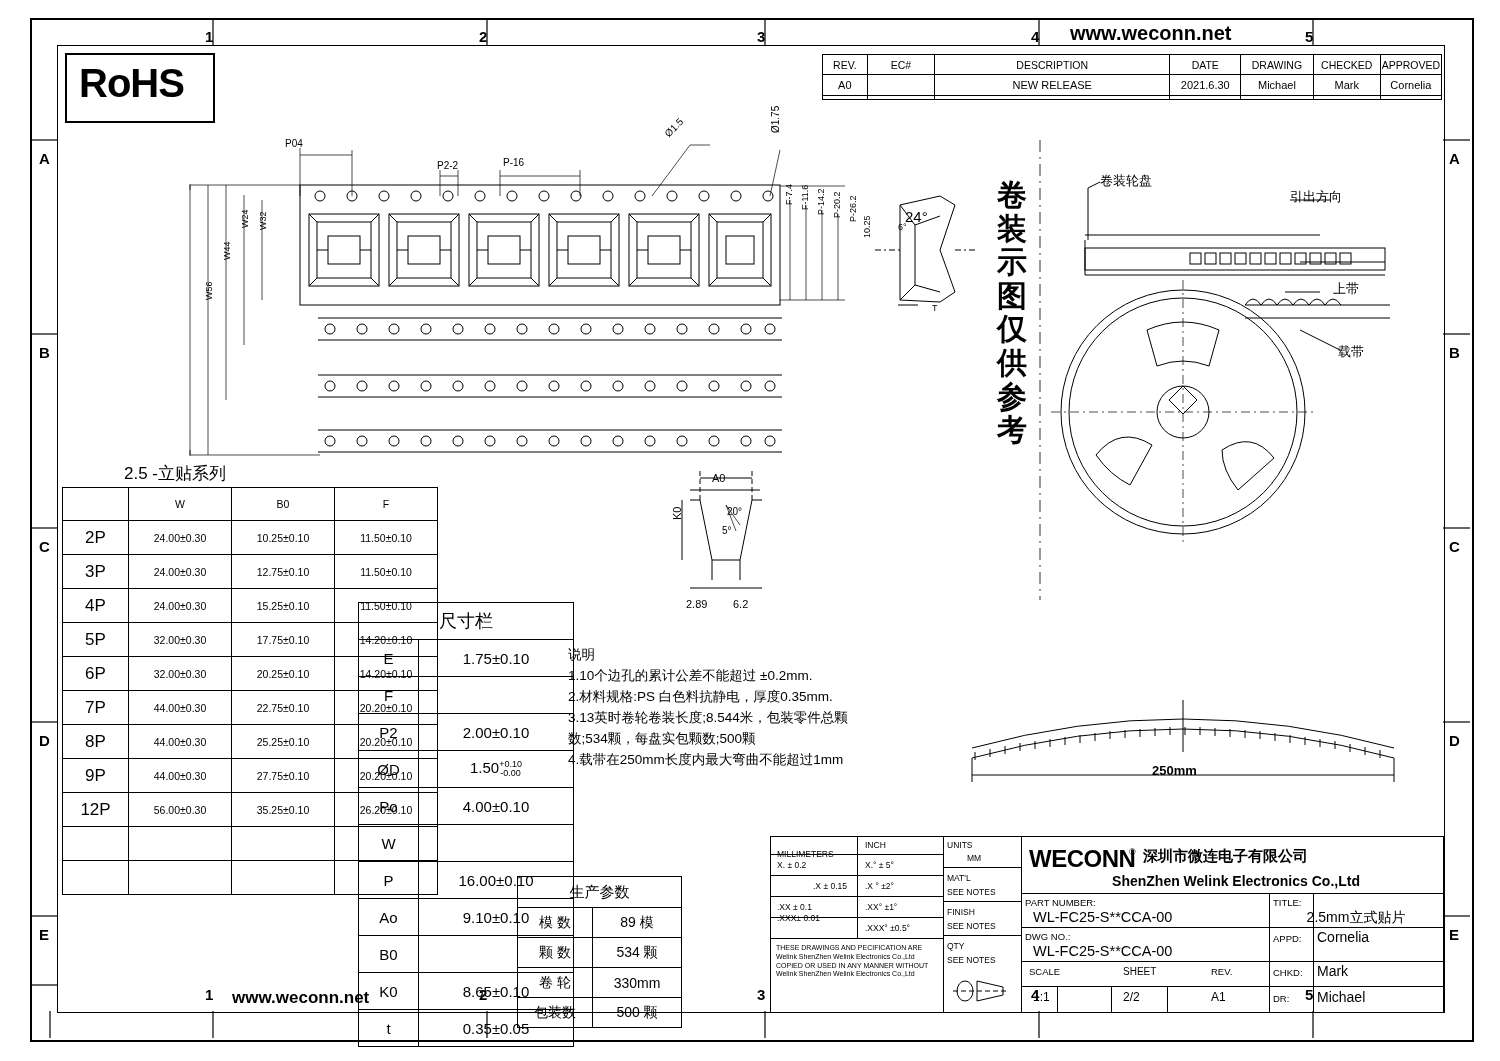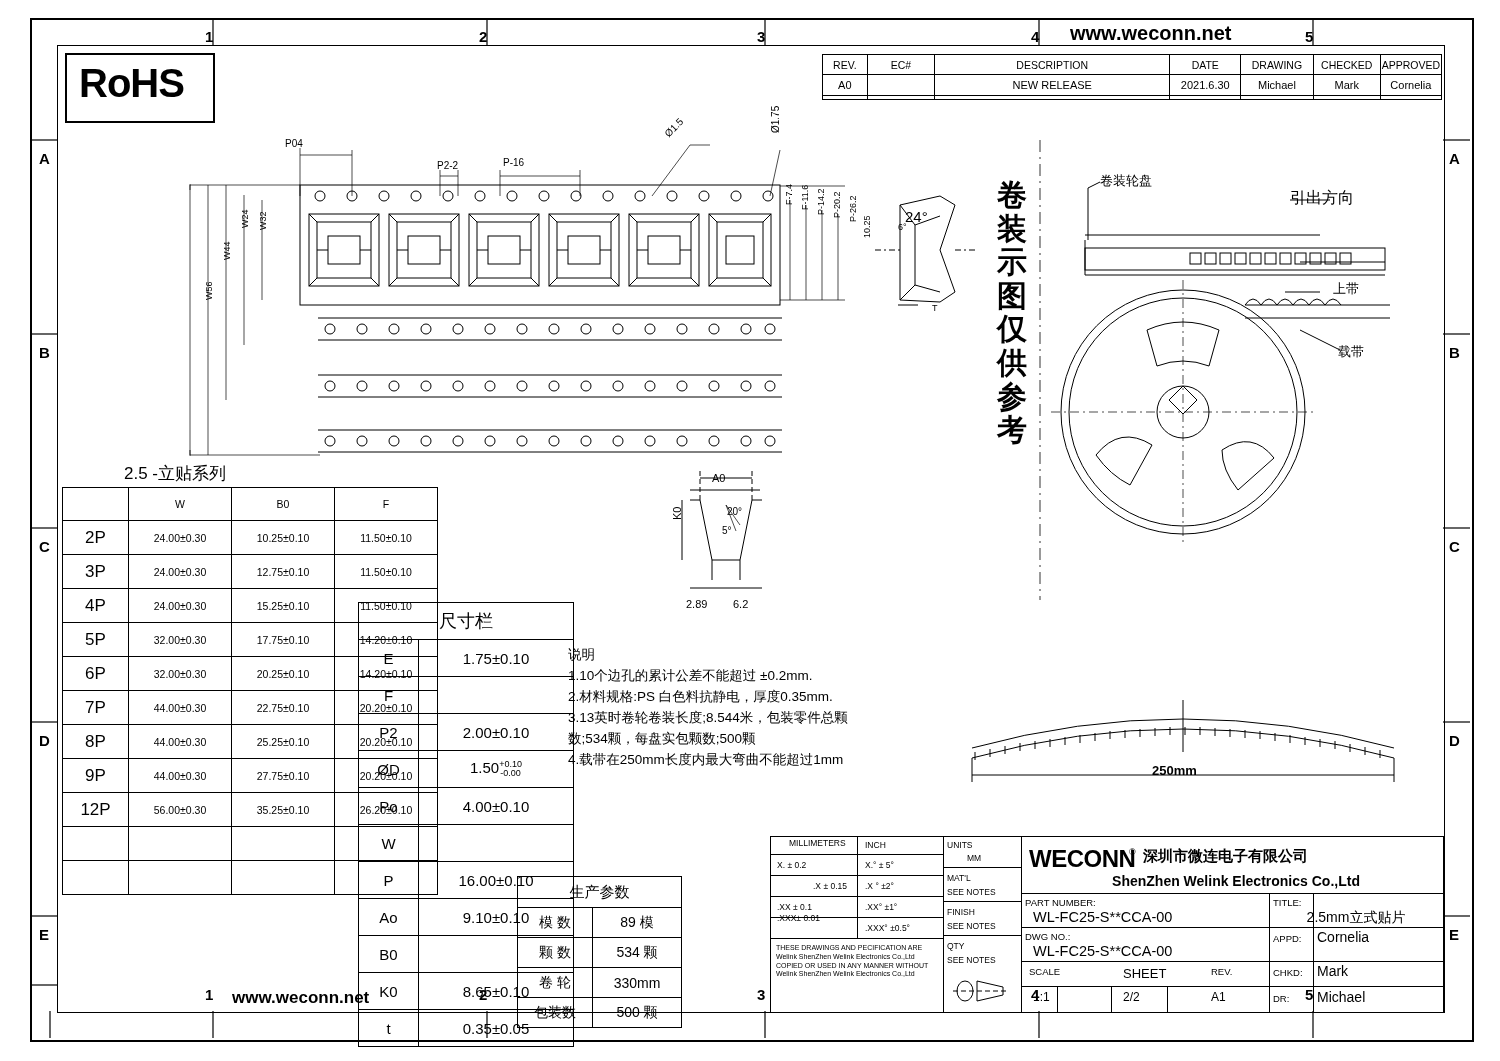--- a/index.html
+++ b/index.html
@@ -447,21 +447,21 @@
   <div class="lbl" style="left:932px;top:303px;font-size:9px;">T</div>
 
   <div class="lbl" style="left:712px;top:472px;font-size:11px;">A0</div>
   <div class="lbl" style="left:671px;top:520px;font-size:11px;transform:rotate(-90deg);transform-origin:left top;">K0</div>
   <div class="lbl" style="left:727px;top:506px;font-size:10px;">20°</div>
   <div class="lbl" style="left:722px;top:525px;font-size:10px;">5°</div>
   <div class="lbl" style="left:686px;top:598px;font-size:11px;">2.89</div>
   <div class="lbl" style="left:733px;top:598px;font-size:11px;">6.2</div>
 
   <div class="lbl" style="left:1100px;top:172px;font-size:13px;">卷装轮盘</div>
-  <div class="lbl" style="left:1290px;top:188px;font-size:16px;">引出方向</div>
+  <div class="lbl" style="left:1290px;top:188px;font-size:13px;">引出方向</div>
   <div class="lbl" style="left:1285px;top:280px;font-size:13px;margin-left:48px;">上带</div>
   <div class="lbl" style="left:1338px;top:343px;font-size:13px;">载带</div>
   <div class="lbl" style="left:1152px;top:763px;font-size:13px;font-weight:bold;text-align:center;">250mm</div>
 
   <div id="vtext">卷装示图仅供参考</div>
 
   <div style="position:absolute;left:124px;top:462px;font-size:17px;">2.5 -立贴系列</div>
 
   <table class="gt" id="wbf">
     <tbody>
@@ -641,21 +641,21 @@
     <div class="vline" style="left:396px;top:149px;height:26px;"></div>
     <div class="vline" style="left:542px;top:56px;height:119px;"></div>
 
     <div class="tline" style="left:0;top:17px;width:172px;"></div>
     <div class="tline" style="left:0;top:38px;width:172px;"></div>
     <div class="tline" style="left:0;top:59px;width:172px;"></div>
     <div class="tline" style="left:0;top:80px;width:172px;"></div>
     <div class="tline" style="left:0;top:101px;width:172px;"></div>
     <div class="vline" style="left:86px;top:0;height:101px;"></div>
 
-    <div class="small" style="position:absolute;left:6px;top:1px;margin-left:12px;">MILLIMETERS</div>
+    <div class="small" style="position:absolute;left:6px;top:12px;">MILLIMETERS</div>
     <div class="small" style="position:absolute;left:94px;top:3px;">INCH</div>
     <div class="small" style="position:absolute;left:6px;top:23px;">X.   ±  0.2</div>
     <div class="small" style="position:absolute;left:94px;top:23px;">X.°    ± 5°</div>
     <div class="small" style="position:absolute;left:6px;top:44px;margin-left:36px;">.X   ± 0.15</div>
     <div class="small" style="position:absolute;left:94px;top:44px;">.X °   ±2°</div>
     <div class="small" style="position:absolute;left:6px;top:65px;">.XX  ± 0.1</div>
     <div class="small" style="position:absolute;left:94px;top:65px;">.XX°  ±1°</div>
     <div class="small" style="position:absolute;left:6px;top:76px;">.XXX±  0.01</div>
     <div class="small" style="position:absolute;left:94px;top:86px;">.XXX° ±0.5°</div>
     <div class="tiny" style="position:absolute;left:5px;top:107px;width:164px;">THESE DRAWINGS AND PECIFICATION  ARE Welink ShenZhen Welink Electronics Co.,Ltd COPIED OR USED IN ANY MANNER WITHOUT Welink ShenZhen Welink Electronics Co.,Ltd</div>
@@ -684,21 +684,21 @@
     <div style="position:absolute;left:358px;top:10px;font-size:9px;">®</div>
     <div style="position:absolute;left:372px;top:10px;font-size:15px;font-weight:bold;">深圳市微连电子有限公司</div>
     <div style="position:absolute;left:258px;top:36px;width:414px;text-align:center;font-size:14px;font-weight:bold;">ShenZhen Welink Electronics Co.,Ltd</div>
 
     <div class="small" style="position:absolute;left:254px;top:60px;font-size:9.5px;">PART NUMBER:</div>
     <div style="position:absolute;left:262px;top:72px;font-size:14.5px;">WL-FC25-S**CCA-00</div>
     <div class="small" style="position:absolute;left:254px;top:94px;font-size:9.5px;">DWG NO.:</div>
     <div style="position:absolute;left:262px;top:106px;font-size:14.5px;">WL-FC25-S**CCA-00</div>
 
     <div class="small" style="position:absolute;left:258px;top:129px;font-size:9.5px;">SCALE</div>
-    <div class="small" style="position:absolute;left:352px;top:129px;font-size:13px;">SHEET</div>
+    <div class="small" style="position:absolute;left:352px;top:129px;font-size:10px;">SHEET</div>
     <div class="small" style="position:absolute;left:440px;top:129px;font-size:9.5px;">REV.</div>
     <div style="position:absolute;left:262px;top:153px;font-size:12px;">1:1</div>
     <div style="position:absolute;left:352px;top:153px;font-size:12px;">2/2</div>
     <div style="position:absolute;left:440px;top:153px;font-size:12px;">A1</div>
 
     <div class="small" style="position:absolute;left:502px;top:60px;font-size:9.5px;">TITLE:</div>
     <div style="position:absolute;left:498px;top:72px;width:174px;text-align:center;font-size:14px;">2.5mm立式贴片</div>
     <div class="small" style="position:absolute;left:502px;top:96px;font-size:9.5px;">APPD:</div>
     <div style="position:absolute;left:546px;top:92px;font-size:14px;">Cornelia</div>
     <div class="small" style="position:absolute;left:502px;top:130px;font-size:9.5px;">CHKD:</div>

